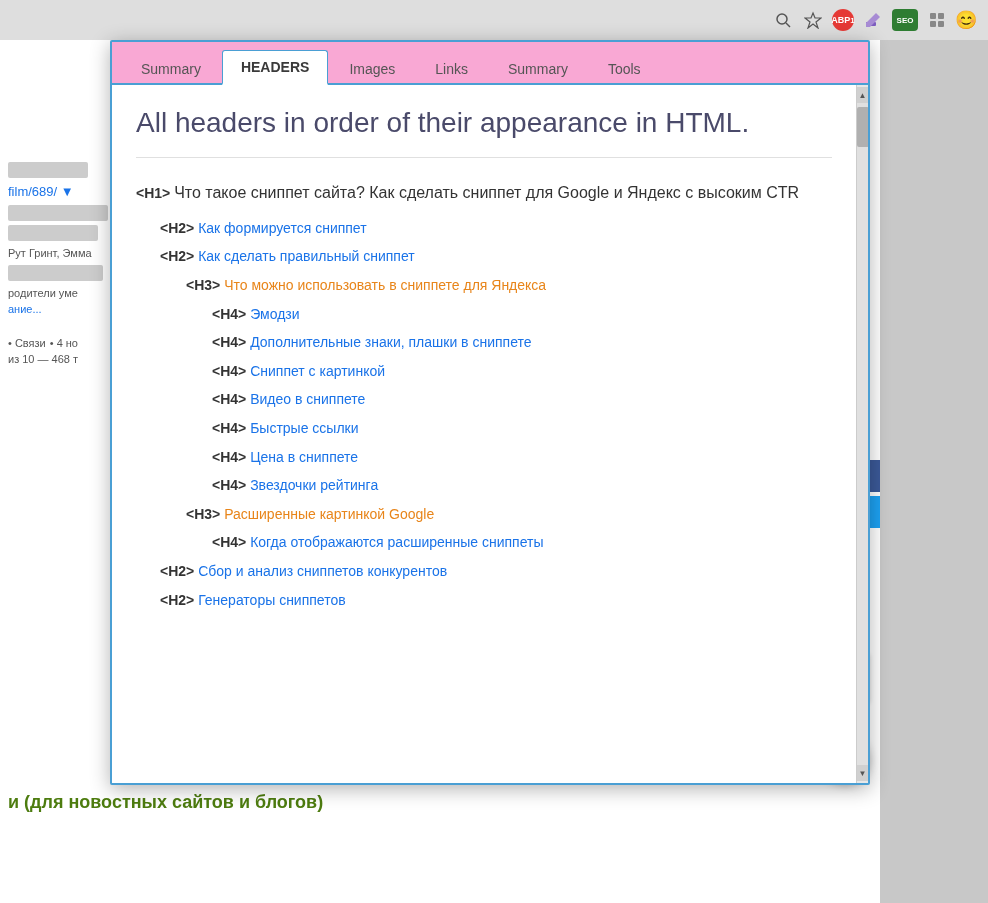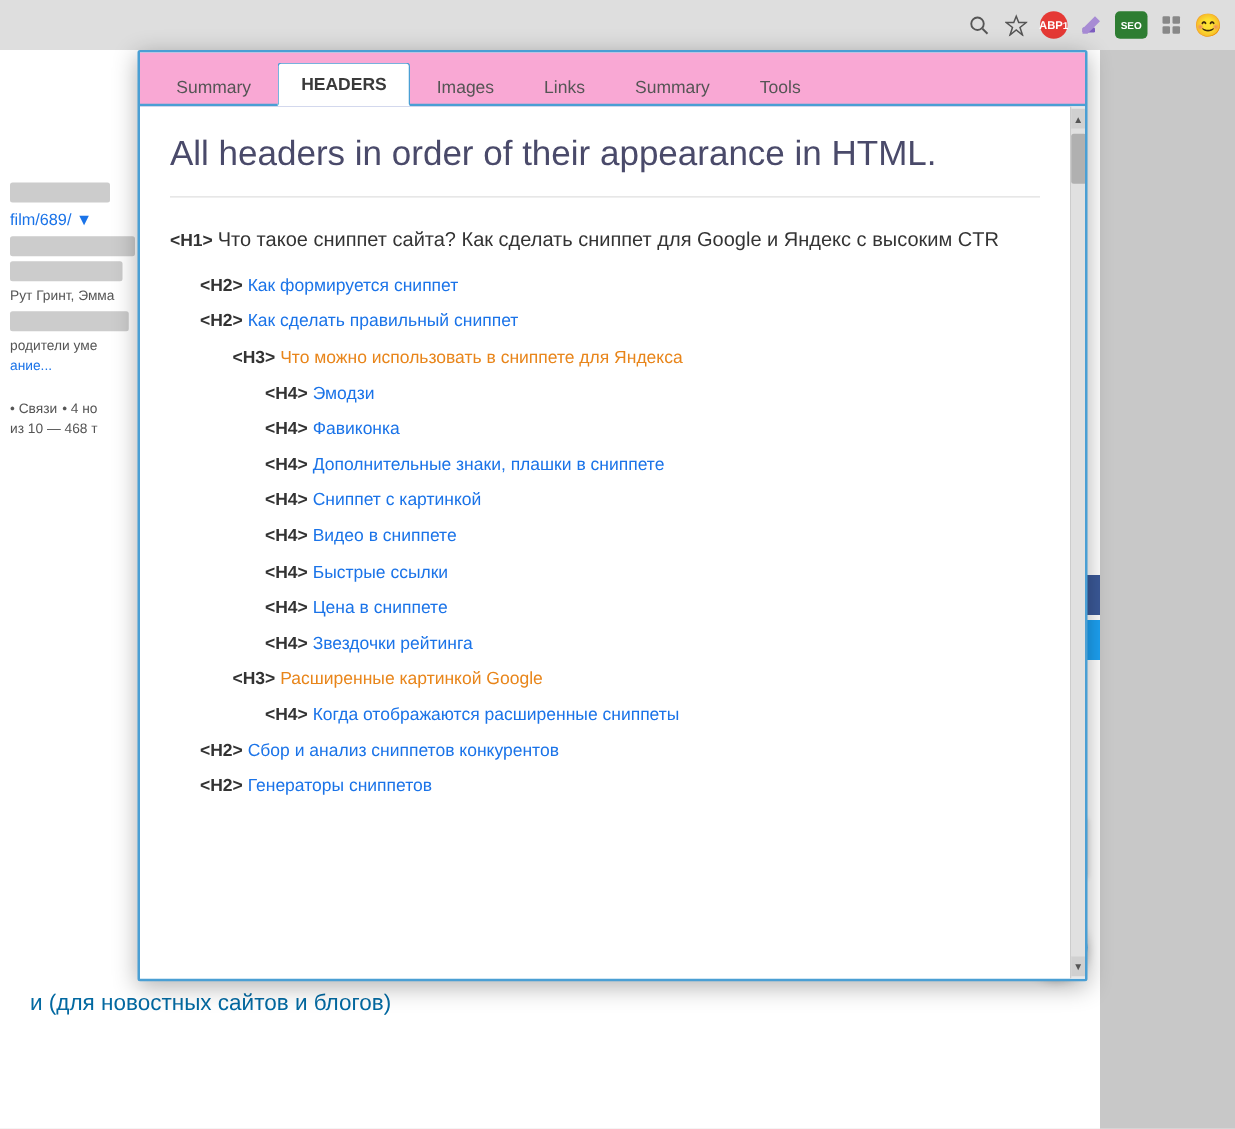--- a/index.html
+++ b/index.html
@@ -39,21 +39,21 @@
       position: absolute;
       top: 40px; left: 0;
       width: 880px;
       height: calc(100% - 40px);
       background: #fff;
       overflow: hidden;
     }
 
     .bg-left-panel {
       position: absolute;
-      top: 102px; left: 0;
+      top: 118px; left: 0;
       width: 115px;
     }
 
     .bg-text-line {
       height: 16px;
       background: #ccc;
       margin: 4px 8px;
       border-radius: 2px;
     }
 
@@ -118,25 +118,25 @@
       display: flex; align-items: center; justify-content: center;
       font-size: 22px;
       color: white;
       cursor: pointer;
       box-shadow: 0 2px 8px rgba(0,0,0,0.25);
     }
 
     .bg-bottom-heading {
       position: absolute;
       bottom: 80px;
-      left: 16px;
+      left: 0;
       padding: 10px 8px;
       font-size: 18px;
-      font-weight: normal;
-      color: #0369a1;
+      font-weight: bold;
+      color: #4d7c0f;
     }
 
     
     .seo-panel {
       position: absolute;
       top: 40px;
       left: 110px;
       width: 760px;
       height: 745px;
       background: white;
@@ -413,24 +413,20 @@
           <span class="tag-label">&lt;H3&gt;</span>
           <a class="h3-text" href="#">Что можно использовать в сниппете для Яндекса</a>
         </div>
 
         <div class="h4-entry">
           <span class="tag-label">&lt;H4&gt;</span>
           <a class="h4-text" href="#">Эмодзи</a>
         </div>
         <div class="h4-entry">
           <span class="tag-label">&lt;H4&gt;</span>
-          <a class="h4-text" href="#">Фавиконка</a>
-        </div>
-        <div class="h4-entry">
-          <span class="tag-label">&lt;H4&gt;</span>
           <a class="h4-text" href="#">Дополнительные знаки, плашки в сниппете</a>
         </div>
         <div class="h4-entry">
           <span class="tag-label">&lt;H4&gt;</span>
           <a class="h4-text" href="#">Сниппет с картинкой</a>
         </div>
         <div class="h4-entry">
           <span class="tag-label">&lt;H4&gt;</span>
           <a class="h4-text" href="#">Видео в сниппете</a>
         </div>

